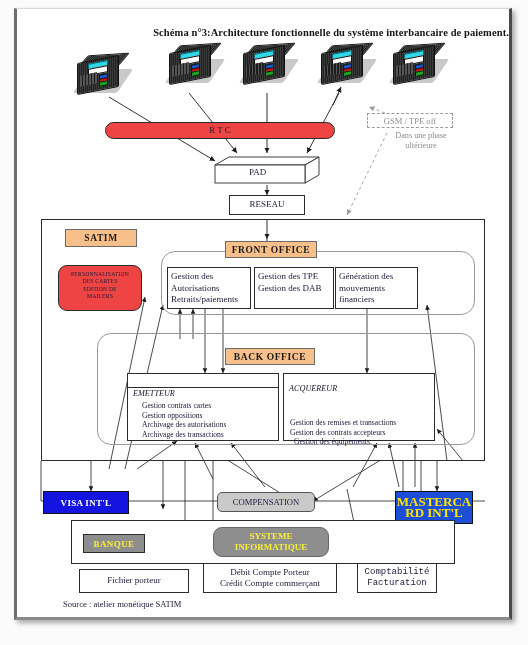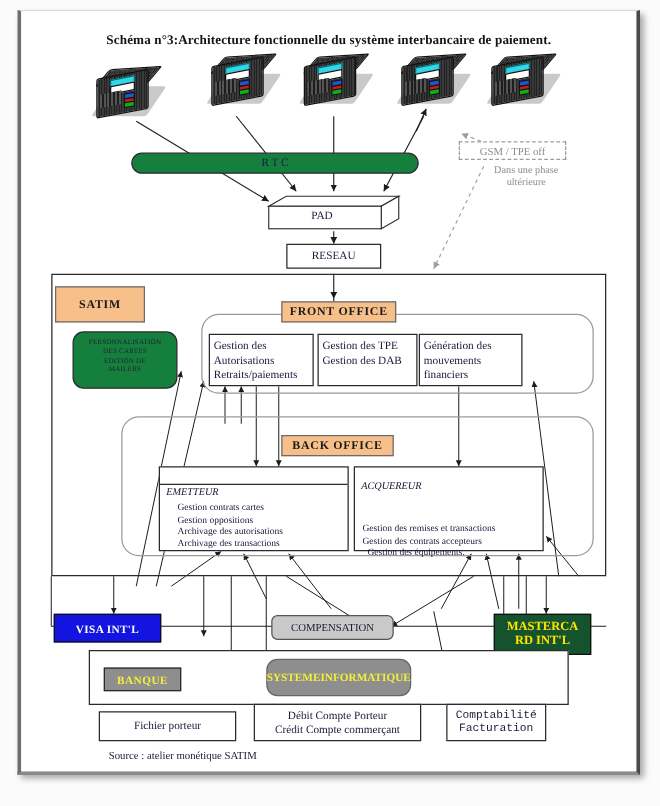--- a/index.html
+++ b/index.html
@@ -17,45 +17,45 @@
     border-bottom:3px solid #8a8a8a;
     box-shadow:3px 3px 5px rgba(0,0,0,.33);
   }
   #frame-inner{position:absolute;inset:0;background:#fff;}
 
   
   .abs{position:absolute;}
   .ctr{display:flex;align-items:center;justify-content:center;text-align:center;}
 
   .title{
-    left:0;right:0;top:18px;text-align:center;
+    left:0;right:0;top:18px;text-align:right;
     font-weight:bold;font-size:10.5px;color:#141414;letter-spacing:.1px;
   }
 
   
   .box{border:1px solid #2b2b2b;background:#fff;box-sizing:border-box;}
-  .rbox{border:1px solid #2b2b2b;background:#15803d;border-radius:9px;box-sizing:border-box;}
+  .rbox{border:1px solid #2b2b2b;background:#ef4444;border-radius:9px;box-sizing:border-box;}
   .roundwrap{border:1px solid #9a9a9a;border-radius:14px;background:transparent;box-sizing:border-box;}
 
   .tag{border:1px solid #6b6b6b;background:#f7c08a;box-sizing:border-box;
        font-size:9.5px;font-weight:bold;color:#1a1a1a;letter-spacing:.6px;}
 
   .txt{font-size:9px;color:#1b1b3a;line-height:11.5px;}
   .txt-sm{font-size:5.6px;color:#241c33;line-height:7.4px;letter-spacing:.2px;}
   .ital{font-style:italic;font-size:8.2px;color:#14142e;}
   .li{font-size:7.6px;color:#17173a;line-height:9.6px;white-space:nowrap;}
 
   .gsm{border:1px dashed #9d9d9d;color:#8d8d8d;font-size:8.6px;box-sizing:border-box;}
   .gsm-note{color:#8d8d8d;font-size:8.2px;line-height:10px;text-align:center;}
 
   .src{font-size:8.6px;color:#1b1b3a;}
 
   
   .visa{background:#1414e0;border:1px solid #111;color:#fff;font-weight:bold;font-size:9px;letter-spacing:.3px;box-sizing:border-box;}
-  .mc{background:#14532d;border:1px solid #111;color:#ffe400;font-weight:bold;font-size:10px;line-height:10.5px;box-sizing:border-box;}
+  .mc{background:#1d4ed8;border:1px solid #111;color:#ffe400;font-weight:bold;font-size:13px;line-height:10.5px;box-sizing:border-box;}
   .comp{background:#c9c9c9;border:1px solid #555;border-radius:5px;color:#1b1b3a;font-size:8.6px;box-sizing:border-box;}
   .banque{background:#8e8e8e;border:1px solid #2b2b2b;color:#f5ef3a;font-weight:bold;font-size:9px;letter-spacing:.4px;box-sizing:border-box;}
   .sysinfo{background:#8e8e8e;border:1px solid #666;border-radius:9px;color:#f5ef3a;font-weight:bold;font-size:9px;line-height:11px;box-sizing:border-box;}
 
   
   svg.ov{position:absolute;left:0;top:0;width:492px;height:608px;overflow:visible;pointer-events:none;}
 
   
   .pos{position:absolute;width:52px;height:44px;}
   .pos .shadow{position:absolute;left:6px;top:16px;width:44px;height:24px;background:#c9c9c9;
@@ -243,21 +243,21 @@
       <div class="abs gsm ctr" style="left:350px;top:104px;width:86px;height:15px;">
         <span>GSM / TPE off</span>
       </div>
       <div class="abs gsm-note" style="left:358px;top:122px;width:92px;">
         <div>Dans une phase</div>
         <div>ultérieure</div>
       </div>
 
       <div class="abs box" style="left:24px;top:210px;width:444px;height:242px;background:transparent;"></div>
 
-      <div class="abs tag ctr" style="left:27px;top:220px;width:72px;height:29px;">
+      <div class="abs tag ctr" style="left:48px;top:220px;width:72px;height:18px;">
         <span>SATIM</span>
       </div>
 
       <div class="abs rbox" style="left:41px;top:256px;width:84px;height:46px;">
         <div class="txt-sm" style="text-align:center;padding-top:5px;">
           <div>PERSONNALISATION</div>
           <div>DES CARTES</div>
           <div>EDITION DE</div>
           <div>MAILERS</div>
         </div>
@@ -322,36 +322,36 @@
         <span>MASTERCA</span>
         <span>RD INT'L</span>
       </div>
 
       <div class="abs box" style="left:54px;top:511px;width:384px;height:44px;"></div>
 
       <div class="abs banque ctr" style="left:66px;top:525px;width:62px;height:19px;">
         <span>BANQUE</span>
       </div>
 
-      <div class="abs sysinfo ctr" style="left:196px;top:518px;width:116px;height:30px;flex-direction:row;">
+      <div class="abs sysinfo ctr" style="left:196px;top:518px;width:116px;height:30px;flex-direction:column;">
         <span>SYSTEME</span>
         <span>INFORMATIQUE</span>
       </div>
 
       <div class="abs box ctr" style="left:62px;top:560px;width:110px;height:24px;">
         <span class="txt">Fichier porteur</span>
       </div>
 
       <div class="abs box ctr" style="left:186px;top:554px;width:134px;height:30px;flex-direction:column;">
         <span class="txt">Débit Compte Porteur</span>
         <span class="txt">Crédit Compte commerçant</span>
       </div>
 
       <div class="abs box ctr" style="left:340px;top:554px;width:80px;height:30px;flex-direction:column;font-family:Liberation Mono, monospace;">
         <span class="txt">Comptabilité</span>
         <span class="txt">Facturation</span>
       </div>
 
-      <div class="abs src" style="left:46px;top:590px;margin-left:24px;">Source : atelier monétique SATIM</div>
+      <div class="abs src" style="left:46px;top:590px;">Source : atelier monétique SATIM</div>
 
     </div>
   </div>
 </div>
 
 </body></html>

